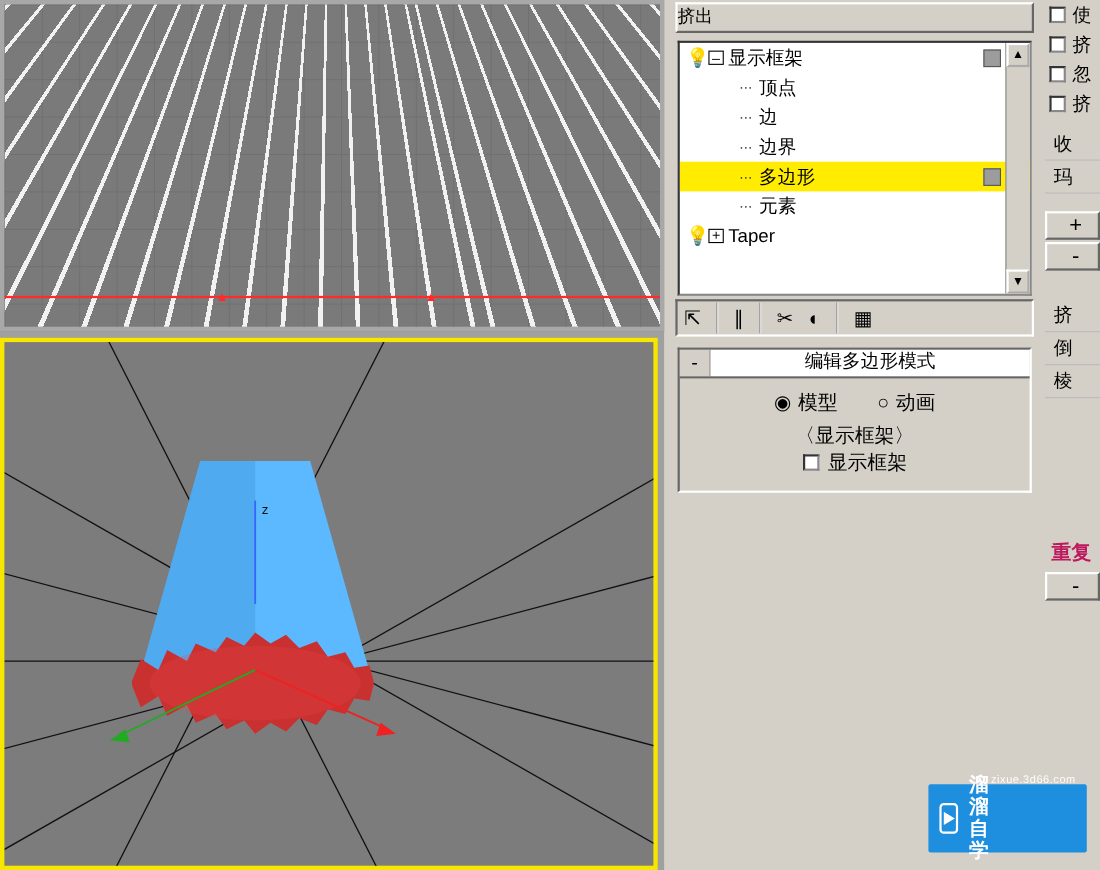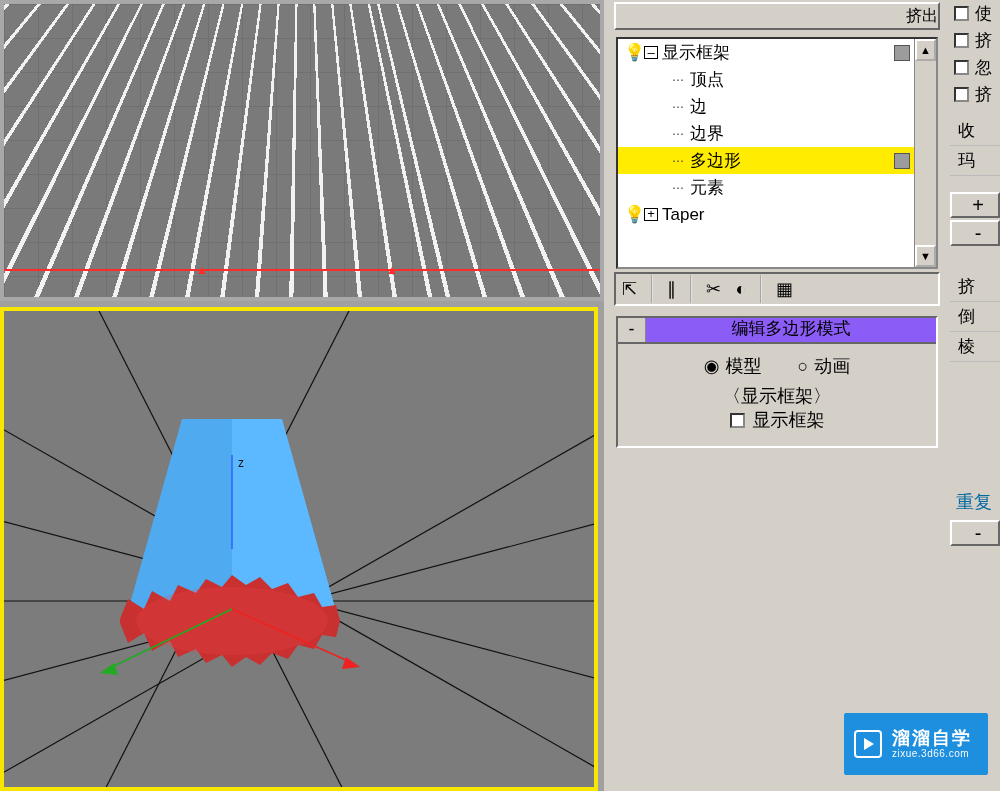--- a/index.html
+++ b/index.html
@@ -42,21 +42,21 @@
   .gizmo-x { stroke:#e22; stroke-width:1.6; } .gizmo-y { stroke:#2a2; stroke-width:1.6; }
   .gizmo-z { stroke:#36f; stroke-width:1.6; }
   .zlab { fill:#111; font-size:12px; }
 
   
   .panel { position: absolute; left: 604px; top: 0; width: 346px; height: 791px; background: #d4d0c8; }
 
   .topbtns { display: flex; gap: 0; padding: 2px 10px 4px 10px; }
   .btn3d {
     flex: 1; height: 28px; background: #d4d0c8; border: 2px solid;
-    border-color: #fff #666 #666 #fff; font-size: 16px; line-height: 24px; text-align: right;
+    border-color: #fff #666 #666 #fff; font-size: 16px; line-height: 24px; text-align: left;
     cursor: default;
   }
 
   .modstack {
     margin: 3px 10px 0 12px; width: 322px; height: 232px; position: relative;
     background: #fff; border: 2px inset #888;
     overflow: hidden;
   }
   .ms-scroll { position: absolute; right: 0; top: 0; width: 22px; height: 100%; background:#d4d0c8; border-left:1px solid #888; }
   .sb-btn { height:22px; background:#d4d0c8; border:2px outset #fff; text-align:center; font-size:11px; line-height:18px; }
@@ -68,46 +68,46 @@
   .ms-row.sel { background:#ffec00; }
   .sq { width:16px; height:16px; background:#9c9c9c; border:1px solid #555; margin-left:auto; margin-right:26px; }
 
   .toolrow { margin: 3px 10px; height: 34px; border: 2px solid; border-color:#666 #fff #fff #666; display:flex; align-items:center; padding:0 6px; gap:14px; }
   .toolrow .sep { width:2px; height:28px; background:linear-gradient(90deg,#888,#fff); }
   .tool-ico { font-size:18px; }
 
   .rollup { margin: 10px 10px 0 12px; border: 2px solid; border-color:#666 #fff #fff #666; padding-bottom:14px; width:322px; }
   .roll-head { display:flex; border-bottom:2px solid; border-color:#fff #666 #666 #fff; height:26px; }
   .roll-head .mini { width:28px; border-right:1px solid #888; text-align:center; line-height:22px; font-size:18px; background:#d4d0c8; }
-  .roll-head .title { flex:1; text-align:center; font-size:17px; line-height:22px; background:#8b5cf6; }
+  .roll-head .title { flex:1; text-align:center; font-size:17px; line-height:22px; background:#ffffff; }
   .radio-row { display:flex; gap:36px; justify-content:center; margin-top:10px; font-size:18px; }
   .radio-row label { display:flex; align-items:center; gap:6px; }
   .nosel { text-align:center; font-size:18px; margin-top:6px; }
   .btnpair { display:flex; justify-content:center; gap:14px; margin-top:8px; }
   .pushbtn { width:90px; height:26px; background:#d4d0c8; border:2px solid; border-color:#fff #666 #666 #fff; font-size:17px; text-align:center; line-height:22px; }
   .pushbtn.dis { color:#8a8a8a; }
   .chk-row { display:flex; justify-content:center; align-items:center; gap:8px; font-size:18px; }
   .chk { width:15px; height:15px; border:2px inset #888; background:#fff; }
 
   
   .rcol { position:absolute; left:950px; top:0; width:50px; height:791px; background:#d4d0c8; overflow:hidden; }
   .rcol .bar { height:30px; border:2px solid; border-color:#fff #666 #666 #fff; margin:2px 0 0 0; display:flex; align-items:center; padding-left:6px; font-size:18px; }
   .rcol .bar.sm { height:26px; font-size:20px; justify-content:center; }
   .rcol .lineitem { height:30px; display:flex; align-items:center; padding-left:8px; font-size:17px; border-bottom:1px solid #bbb; }
   .rcol .chkrow { height:27px; display:flex; align-items:center; gap:6px; padding-left:4px; font-size:17px; }
-  .rcol .head { margin-top:8px; padding-left:6px; font-size:18px; font-weight:normal; color:#0369a1; }
+  .rcol .head { margin-top:8px; padding-left:6px; font-size:18px; font-weight:bold; color:#be185d; }
 
   .watermark {
     position:absolute; right:12px; bottom:16px; width:144px; height:62px;
     background:#1e8ede; color:#fff; display:flex; align-items:center; gap:10px;
     padding:6px 10px; border-radius:2px;
   }
   .watermark .play { width:28px; height:28px; border:2px solid #fff; border-radius:4px; display:flex; align-items:center; justify-content:center; }
   .watermark .play::after { content:""; border-left:10px solid #fff; border-top:6px solid transparent; border-bottom:6px solid transparent; margin-left:2px; }
-  .watermark .txt { display:flex; flex-direction:column; line-height:1.1; }
+  .watermark .txt { display:flex; flex-direction:row; line-height:1.1; }
   .watermark .big { font-size:18px; font-weight:bold; letter-spacing:2px; }
   .watermark .url { font-size:10px; opacity:.95; letter-spacing:.5px; }
 </style>
 </head>
 <body>
 
 <div class="viewports">
 
   <div class="vp-top">
     <div class="wire-fan"></div>

